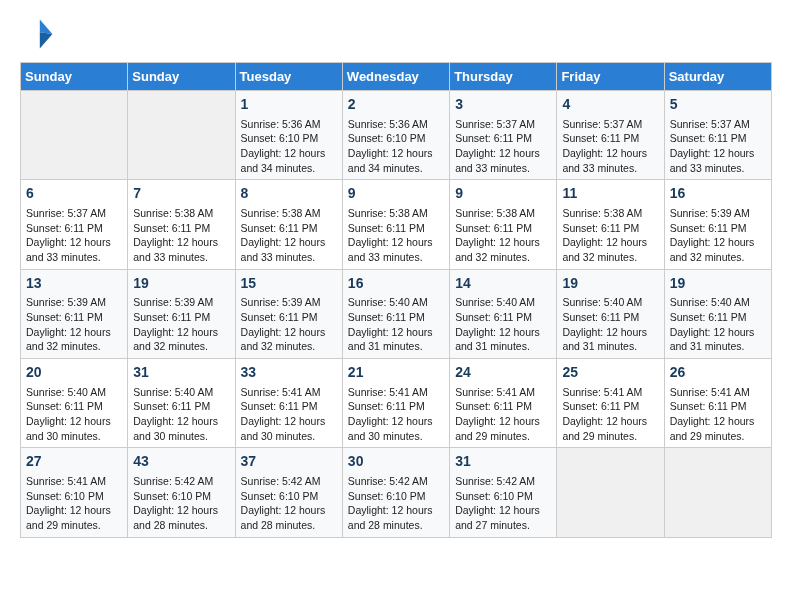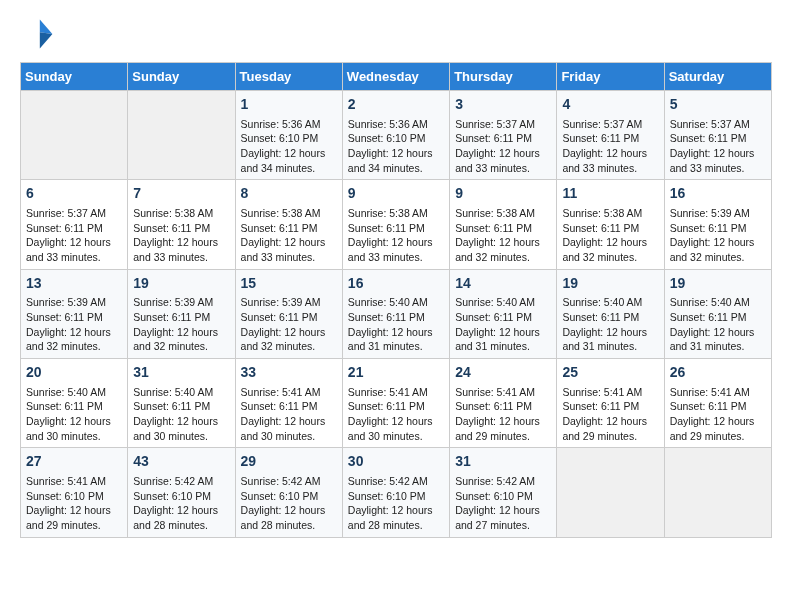--- a/index.html
+++ b/index.html
@@ -324,21 +324,21 @@
           <div class="cell-text">and 29 minutes.</div>
         </td>
         <td>
           <span class="day-num">43</span>
           <div class="cell-text">Sunrise: 5:42 AM</div>
           <div class="cell-text">Sunset: 6:10 PM</div>
           <div class="cell-text">Daylight: 12 hours</div>
           <div class="cell-text">and 28 minutes.</div>
         </td>
         <td>
-          <span class="day-num">29</span>
+          <span class="day-num">37</span>
           <div class="cell-text">Sunrise: 5:42 AM</div>
           <div class="cell-text">Sunset: 6:10 PM</div>
           <div class="cell-text">Daylight: 12 hours</div>
           <div class="cell-text">and 28 minutes.</div>
         </td>
         <td>
           <span class="day-num">30</span>
           <div class="cell-text">Sunrise: 5:42 AM</div>
           <div class="cell-text">Sunset: 6:10 PM</div>
           <div class="cell-text">Daylight: 12 hours</div>

